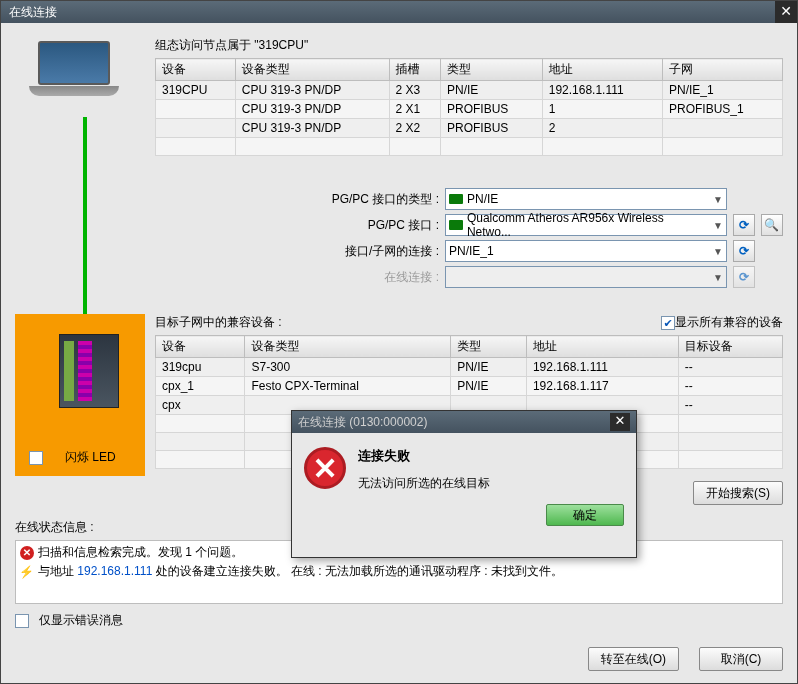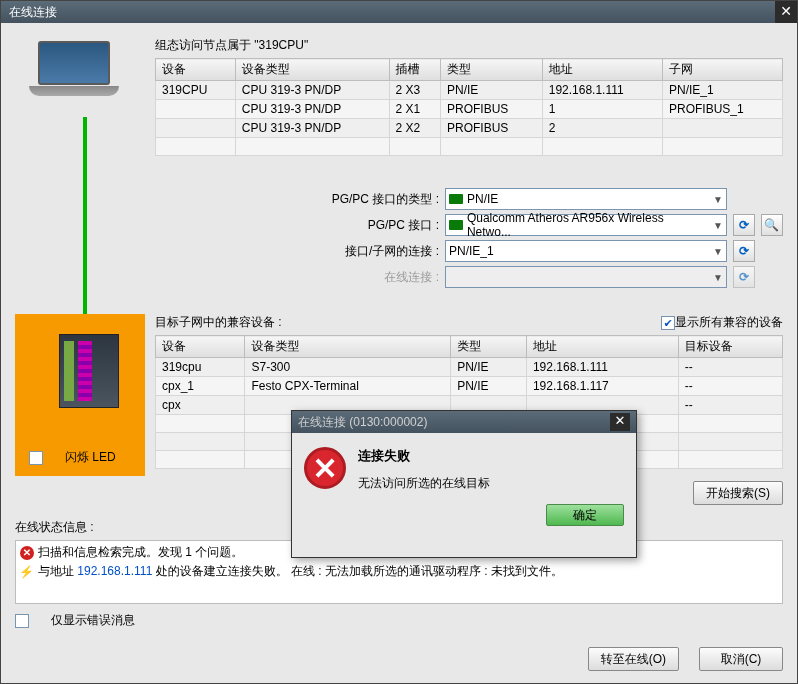--- a/index.html
+++ b/index.html
@@ -260,21 +260,21 @@
           <span class="err-icon">✕</span>
           <span>扫描和信息检索完成。发现 1 个问题。</span>
         </div>
         <div class="row">
           <span class="warn-icon">⚡</span>
           <span>
             <span>与地址 </span><span class="link-blue">192.168.1.111</span><span> 处的设备建立连接失败。 在线 : 无法加载所选的通讯驱动程序 : 未找到文件。</span>
           </span>
         </div>
       </div>
-      <div style="margin-top:8px; display:flex; align-items:center; gap:22px; font-size:12px;">
+      <div style="margin-top:8px; display:flex; align-items:center; gap:10px; font-size:12px;">
         <span class="cb"></span>
         <span>仅显示错误消息</span>
       </div>
     </div>
 
     <div class="footer">
       <div class="right">
         <span class="button">转至在线(O)</span>
         <span class="button">取消(C)</span>
       </div>

